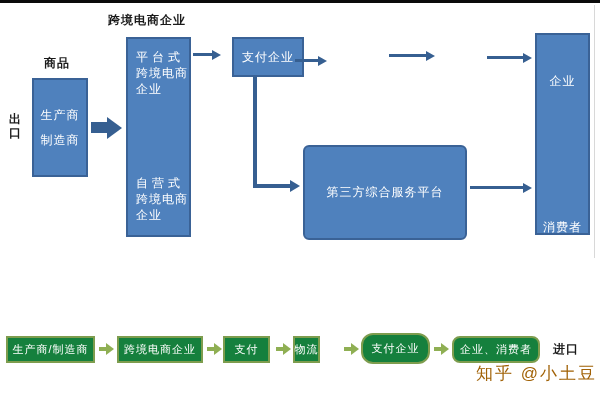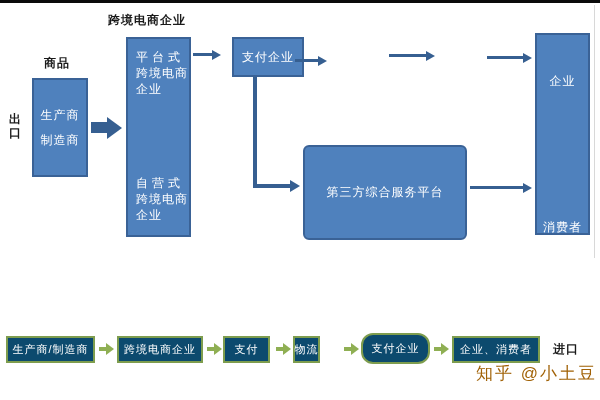--- a/index.html
+++ b/index.html
@@ -13,21 +13,21 @@
     position:absolute;background:#4f81bd;border:2px solid #3a6296;box-sizing:border-box;
     color:#fff;display:flex;align-items:center;justify-content:center;
     font-size:12px;letter-spacing:1px;text-align:center;
   }
   .tall-col{flex-direction:column;justify-content:space-between;align-items:flex-start;
     padding:10px 0 12px 8px;text-align:left;}
   .tall-col .grp{line-height:16px;}
   .tall-col .sp{letter-spacing:4px;display:block;}
   .round{border-radius:6px;}
   .green-box{
-    position:absolute;background:#0c4a6e;border:2px solid #7e9d4e;box-sizing:border-box;
+    position:absolute;background:#15803d;border:2px solid #7e9d4e;box-sizing:border-box;
     color:#fff;display:flex;align-items:center;justify-content:center;
     font-size:11px;letter-spacing:1px;white-space:nowrap;
   }
   .shaft-blue{position:absolute;background:#365f91;}
   .ah-blue{position:absolute;width:0;height:0;border-top:5px solid transparent;
     border-bottom:5px solid transparent;border-left:9px solid #365f91;}
   .ah-blue-big{position:absolute;width:0;height:0;border-top:11px solid transparent;
     border-bottom:11px solid transparent;border-left:15px solid #365f91;}
   .ah-blue-mid{position:absolute;width:0;height:0;border-top:6px solid transparent;
     border-bottom:6px solid transparent;border-left:10px solid #365f91;}
@@ -130,21 +130,21 @@
   </div>
   <div class="shaft-green" style="left:344px;top:347px;width:7px;height:4px;"></div>
   <div class="ah-green" style="left:351px;top:343px;"></div>
 
   <div class="green-box" style="left:361px;top:333px;width:69px;height:31px;border-radius:12px;">
     <span>支付企业</span>
   </div>
   <div class="shaft-green" style="left:434px;top:347px;width:7px;height:4px;"></div>
   <div class="ah-green" style="left:441px;top:343px;"></div>
 
-  <div class="green-box" style="left:452px;top:336px;width:88px;height:27px;">
+  <div class="green-box" style="left:452px;top:336px;width:88px;height:27px;border-radius:8px;">
     <span>企业、消费者</span>
   </div>
 
   <div class="black-label" style="left:553px;top:341px;">进口</div>
 
   <div class="watermark" style="left:476px;top:362px;">知乎 @小土豆</div>
 
 </div>
 
 </body></html>

